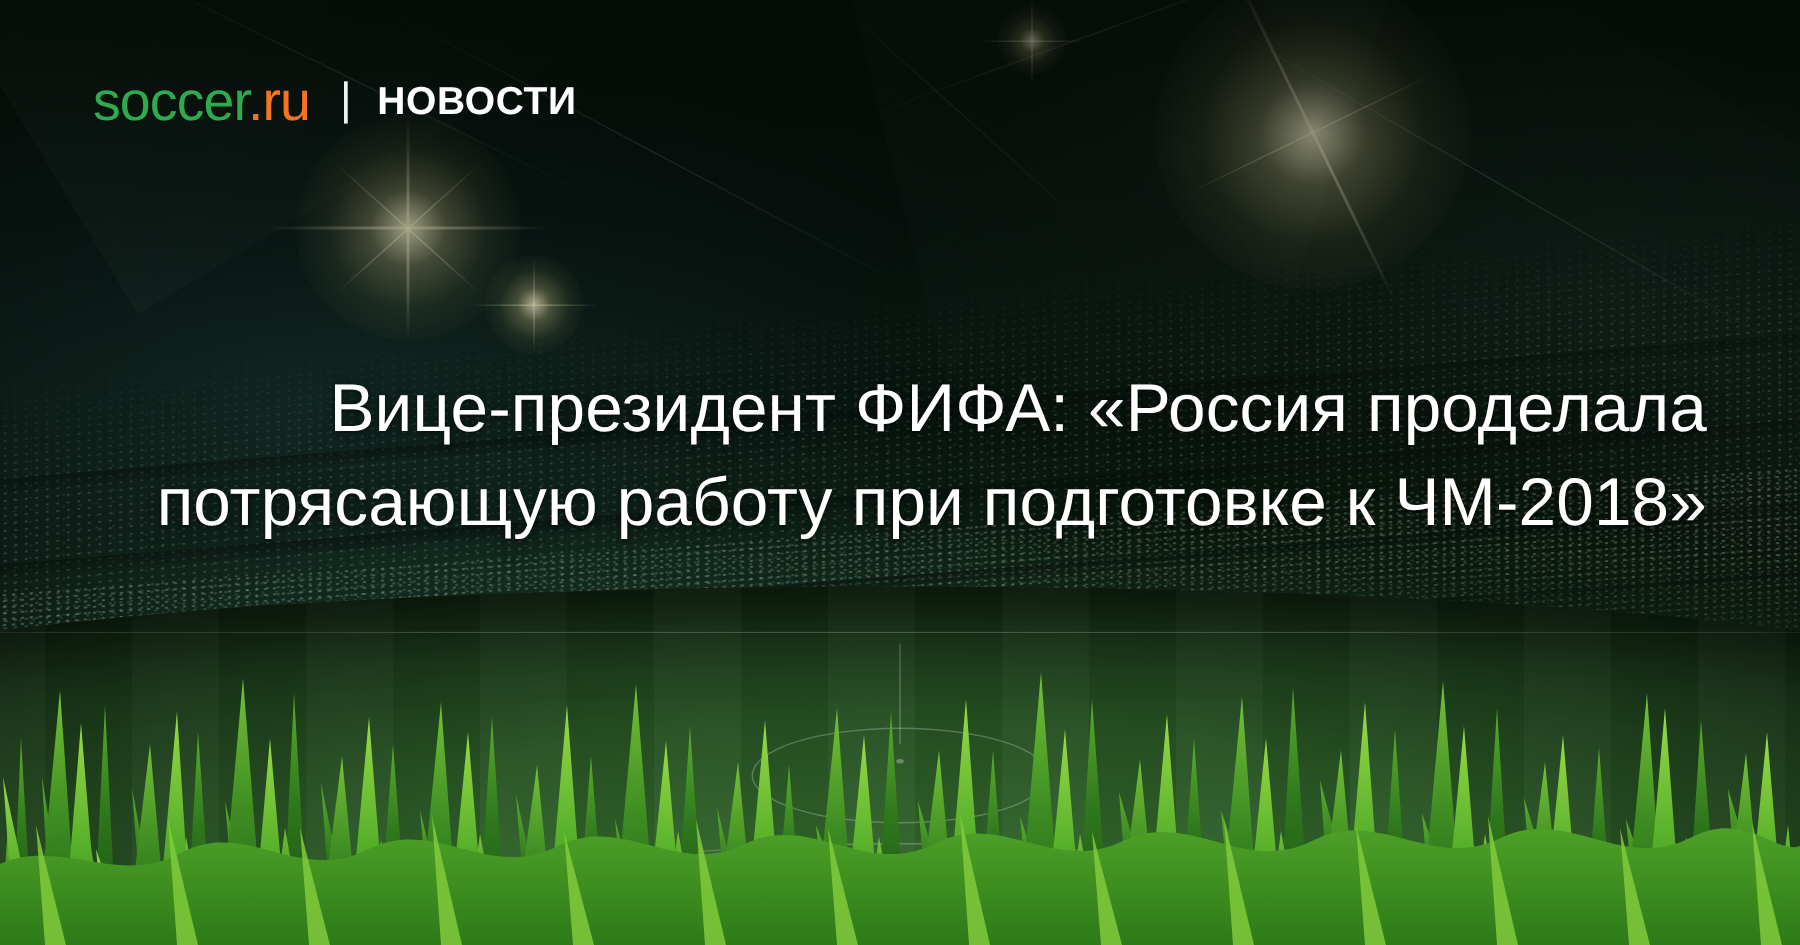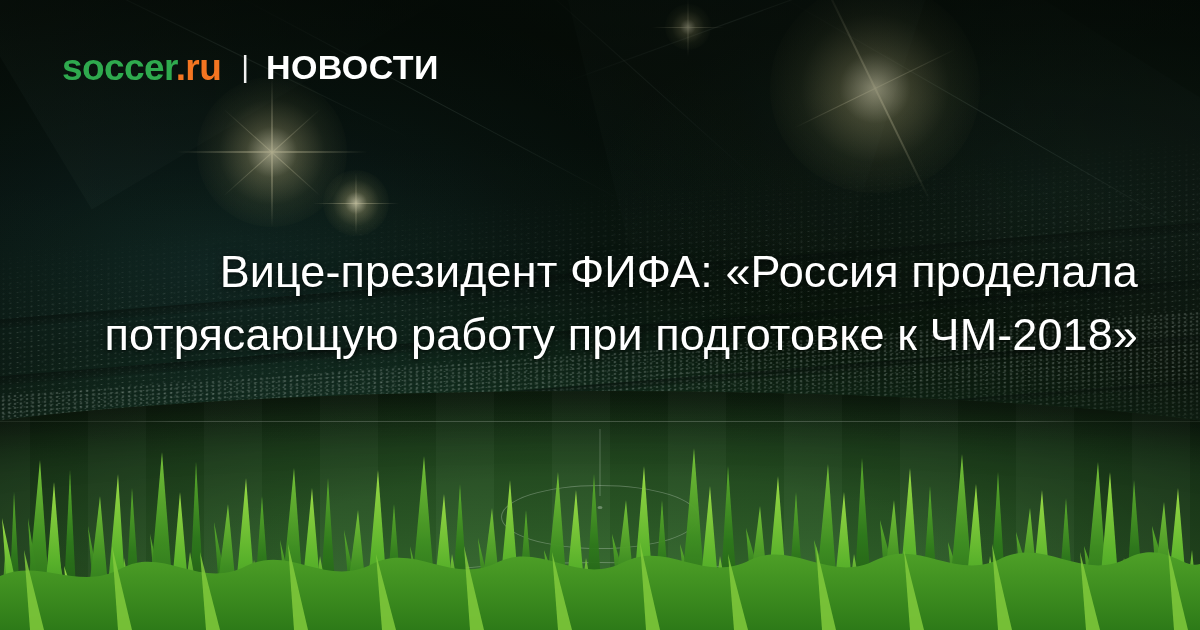--- a/index.html
+++ b/index.html
@@ -273,39 +273,39 @@
 
   .brand-bar {
     display: flex;
     align-items: center;
     gap: 0;
     height: 46px;
     flex: 0 0 auto;
   }
   .logo {
     font-size: 37px;
-    font-weight: 700;
+    font-weight: 400;
     letter-spacing: -.6px;
     line-height: 1;
     white-space: nowrap;
   }
   .logo-soccer { color: #2faa4e; }
   .logo-ru     { color: #f47521; }
 
   .brand-sep {
     color: #ffffff;
     font-size: 30px;
     font-weight: 400;
     line-height: 1;
     margin: 0 17px 0 20px;
     opacity: .95;
   }
   .brand-section {
     color: #ffffff;
-    font-size: 34px;
+    font-size: 26px;
     font-weight: 700;
     letter-spacing: .4px;
     line-height: 1;
     white-space: nowrap;
   }
 
   .headline-wrap {
     flex: 1 1 auto;
     display: flex;
     align-items: center;

